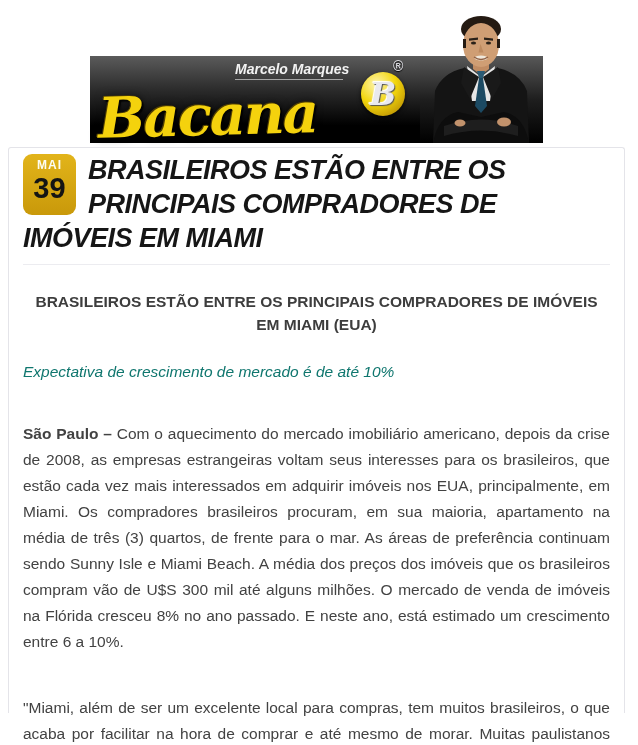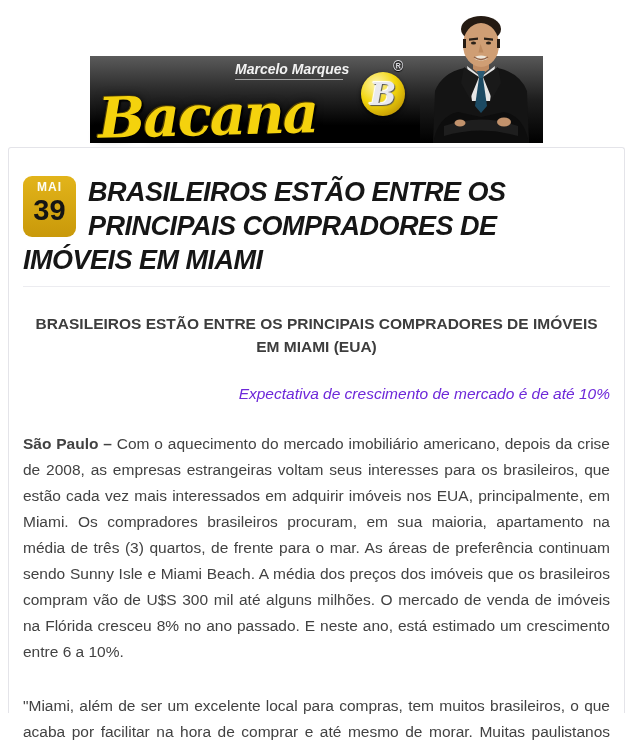--- a/index.html
+++ b/index.html
@@ -40,45 +40,45 @@
   }
   .banner-reg{
     position:absolute;left:303px;top:2px;font-size:14px;color:#d9d9de;
     text-shadow:0 1px 1px #000;font-weight:bold;
   }
   .banner-photo{position:absolute;left:420px;top:13px;width:123px;height:130px;}
   
   .content-box{
     position:absolute;left:8px;top:147px;width:617px;height:566px;
     border:1px solid #e4e4e9;border-bottom:none;border-radius:3px 3px 0 0;
-    box-sizing:border-box;padding:27px 14px 0 14px;background:#fff;
+    box-sizing:border-box;padding:5px 14px 0 14px;background:#fff;
   }
   .date-badge{
     float:left;width:53px;height:61px;margin:1px 12px 4px 0;
     background:linear-gradient(#e2b41a,#c9990a);border-radius:9px;
     text-align:center;box-sizing:border-box;padding-top:5px;
   }
   .date-month{font-size:12px;font-weight:bold;color:#fdfdf3;letter-spacing:1px;line-height:13px;}
   .date-day{font-size:29px;font-weight:bold;color:#141414;line-height:32px;}
   .post-title{
     margin:0;font-size:27px;line-height:34px;font-weight:bold;font-style:italic;
     color:#161616;letter-spacing:-.5px;
   }
   .byline{clear:none;margin:14px 0 0 0;font-size:13px;font-style:italic;color:#9b9b9b;}
   .byline a{color:#4d4d4d;text-decoration:none;}
   .separator{border:none;border-top:1px solid #ececf0;margin:9px 0 0 0;}
   .article-heading{
     margin:25px 0 0 0;text-align:center;font-size:15.5px;line-height:23px;
     font-weight:bold;color:#3d3d3d;
   }
   .article-subheading{
-    margin:27px 0 0 0;text-align:right;font-size:15.5px;font-style:italic;color:#6d28d9;
+    margin:27px 0 0 0;text-align:left;font-size:15.5px;font-style:italic;color:#0f766e;
   }
   .article-para{
-    margin:28px 0 0 0;font-size:15.5px;line-height:26px;color:#424242;
+    margin:40px 0 0 0;font-size:15.5px;line-height:26px;color:#424242;
     text-align:justify;
   }
   .lead-bold{font-weight:bold;}
 </style>
 </head>
 <body>
 
 <div class="header-wrap">
   <div class="banner">
     <div class="banner-tagline">Marcelo Marques</div>

